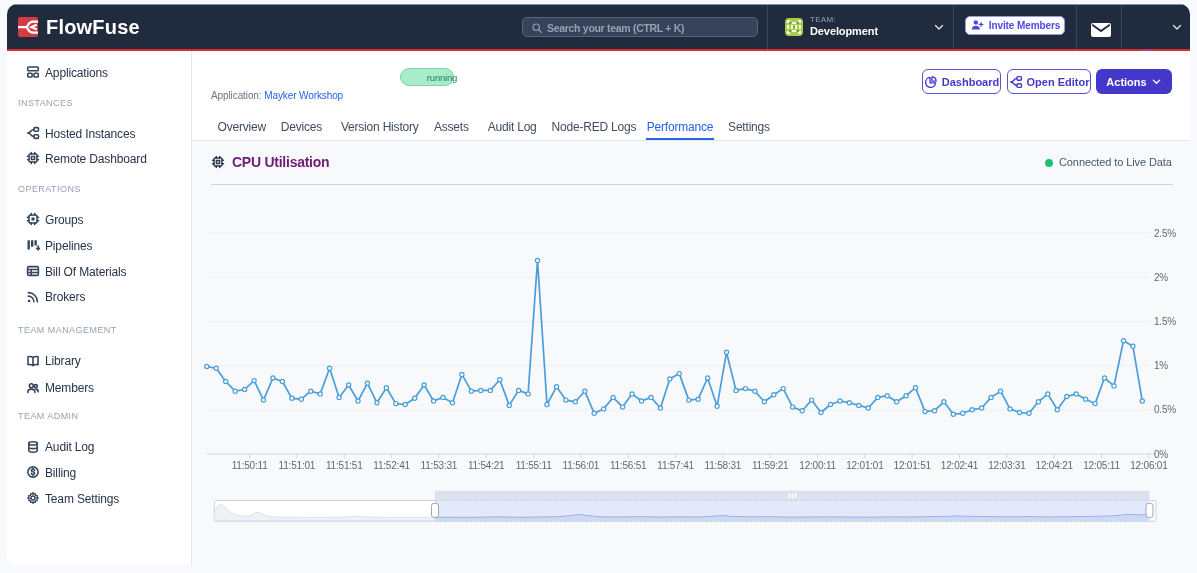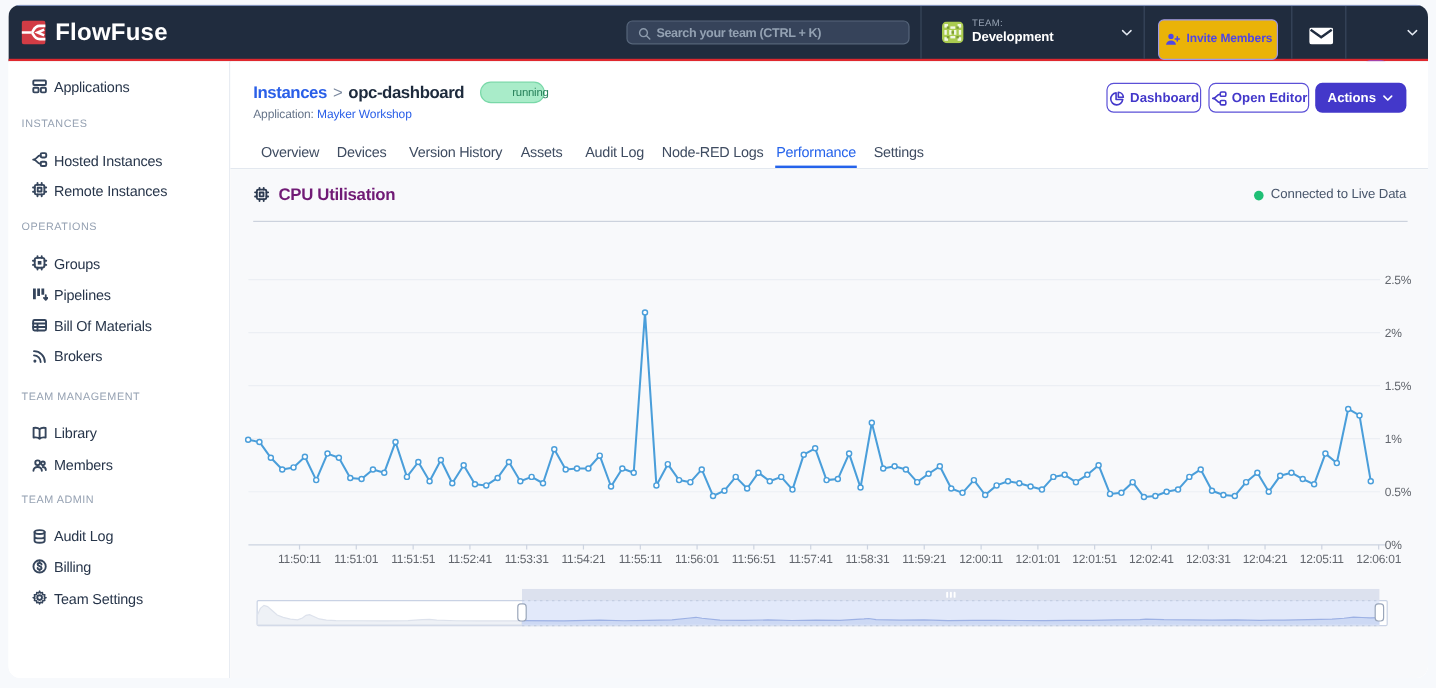--- a/index.html
+++ b/index.html
@@ -4,21 +4,21 @@
 * { margin:0; padding:0; box-sizing:border-box; }
 html,body { width:1197px; height:573px; background:#f7f9fc; font-family:"Liberation Sans",sans-serif; overflow:hidden; }
 #card { position:absolute; left:7px; top:4px; width:1183px; height:561px; background:#fff; border-radius:10px; overflow:hidden; }
 #nav { position:absolute; left:0; top:0; width:1183px; height:47px; background:#202c3e; border-bottom:2px solid #e0282e; }
 #brand { position:absolute; left:39px; top:12px; color:#fff; font-size:20px; font-weight:bold; letter-spacing:.2px; }
 #search { position:absolute; left:515px; top:13.3px; width:236px; height:19.5px; background:#36435a; border:1px solid #56657a; border-radius:5px; }
 #search span { position:absolute; left:24px; top:3.5px; font-size:10.5px; letter-spacing:-0.3px; color:#93a1b2;font-weight:bold; }
 .vdiv { position:absolute; top:1px; height:44px; width:1px; background:#39485c; }
 #teamlab { position:absolute; left:803px; top:11px; color:#97a3b3; font-size:8px; letter-spacing:.3px; }
 #teamname { position:absolute; left:803px; top:20.5px; color:#fff; font-size:11px; letter-spacing:-0.1px; font-weight:bold; }
-#invite { position:absolute; left:958px; top:11.5px; width:100px; height:34px; border:1px solid #9b97ea; background:#eab308; border-radius:5px; display:flex; align-items:center; justify-content:center; gap:5px; }
+#invite { position:absolute; left:958px; top:11.5px; width:100px; height:19px; border:1px solid #9b97ea; background:#ffffff; border-radius:5px; display:flex; align-items:center; justify-content:center; gap:5px; }
 #invite span { color:#4f46e5; font-size:10px; letter-spacing:-0.1px; font-weight:bold; }
 #avatar { position:absolute; left:1130px; top:14.5px; width:19px; height:18px; border-radius:5px; background:#a344ad; color:#efe7f0; font-size:11px; font-family:'Liberation Serif',serif; text-align:center; line-height:18px;margin-top:31px; }
 #side { position:absolute; left:0; top:47px; width:185px; height:514px; background:#fff; border-right:1px solid #e3e8ef; }
 .sitem { position:absolute; left:19px; height:18px; display:flex; align-items:center; gap:4px; font-size:12px; letter-spacing:-0.15px; color:#27354a; white-space:nowrap; }
 .sic { width:15px; height:15px; display:inline-flex; }
 .shead { position:absolute; left:11px; font-size:9px; color:#95a1b2; letter-spacing:.45px; white-space:nowrap; }
 #main { position:absolute; left:185px; top:47px; width:998px; height:514px; background:#fff; }
 #crumbs { position:absolute; left:19px; top:18px; font-size:14px; letter-spacing:-0.35px; font-weight:bold; color:#1d2a3c; }
 #crumbs .blue { color:#2a5fe8; }
 #crumbs .sep { color:#7c8aa0; font-weight:normal; padding:0 5px; }
@@ -131,21 +131,21 @@
         <span>Hosted Instances</span>
       </div>
 <div class="sitem" style="top:98.9px">
         <span class="sic">
           <svg width="14" height="14" viewBox="0 0 24 24" fill="none" stroke="#35455c" stroke-width="2.7" stroke-linecap="round" stroke-linejoin="round" style="color:#35455c">
             <rect x="5.2" y="5.2" width="13.6" height="13.6" rx="2"></rect>
             <rect x="9.3" y="9.3" width="5.4" height="5.4"></rect>
             <path d="M9 5V2.6 M15 5V2.6 M9 21.4V19 M15 21.4V19 M5 9H2.6 M5 15H2.6 M21.4 9H19 M21.4 15H19"></path>
           </svg>
         </span>
-        <span>Remote Instances</span>
+        <span>Remote Dashboard</span>
       </div>
 <div class="shead" style="top:133.3px">OPERATIONS</div>
 <div class="sitem" style="top:159.7px">
         <span class="sic">
           <svg width="14" height="14" viewBox="0 0 24 24" fill="none" stroke="#35455c" stroke-width="2.7" stroke-linecap="round" stroke-linejoin="round" style="color:#35455c">
             <rect x="5" y="5" width="14" height="14" rx="3"></rect>
             <rect x="9.4" y="9.4" width="5.2" height="5.2" fill="currentColor" stroke="none"></rect>
             <path d="M9 5V2.5 M15 5V2.5 M9 21.5V19 M15 21.5V19 M5 9H2.5 M5 15H2.5 M21.5 9H19 M21.5 15H19"></path>
           </svg>
         </span>
@@ -221,21 +221,20 @@
         <span class="sic">
           <svg width="14" height="14" viewBox="0 0 24 24" fill="none" stroke="#35455c" stroke-width="2.7" stroke-linecap="round" stroke-linejoin="round" style="color:#35455c">
             <circle cx="12" cy="12" r="3.4"></circle>
             <path stroke-width="2.2" d="M12 2.8 l1.2 2.6 2.8-.7.5 2.9 2.9.5-.7 2.8 2.6 1.1-2.6 1.2.7 2.8-2.9.5-.5 2.9-2.8-.7-1.2 2.5-1.2-2.5-2.8.7-.5-2.9-2.9-.5.7-2.8-2.6-1.2 2.6-1.1-.7-2.8 2.9-.5.5-2.9 2.8.7z"></path>
           </svg>
         </span>
         <span>Team Settings</span>
       </div>
   </div>
   <div id="main">
-    <div id="crumbs"><span class="blue">Instances</span><span class="sep">&gt;</span>opc-dashboard</div>
     <div id="runpill"><svg width="10" height="10" viewBox="0 0 24 24" style="margin-right:4px" fill="none" stroke="#27805a" stroke-width="2.4">
           <circle cx="12" cy="12" r="9.4"></circle>
           <path d="M9.8 7.4 L16.8 12 L9.8 16.6 Z" fill="#27805a" stroke="none"></path>
         </svg>running</div>
     <div id="appline">Application: <a>Mayker Workshop</a></div>
     <div class="btn outline" style="left:730px;width:79px">
         <svg width="14" height="14" viewBox="0 0 24 24" fill="none" stroke="#4338ca" stroke-width="2.3" stroke-linecap="round" stroke-linejoin="round" style="color:#4338ca">
           <path d="M10.4 4.1 A8.6 8.6 0 1 0 19.9 13.6 H10.4 Z"></path>
           <path d="M13.6 3.2 A7.5 7.5 0 0 1 20.8 10.4 H13.6 Z"></path>
         </svg>

